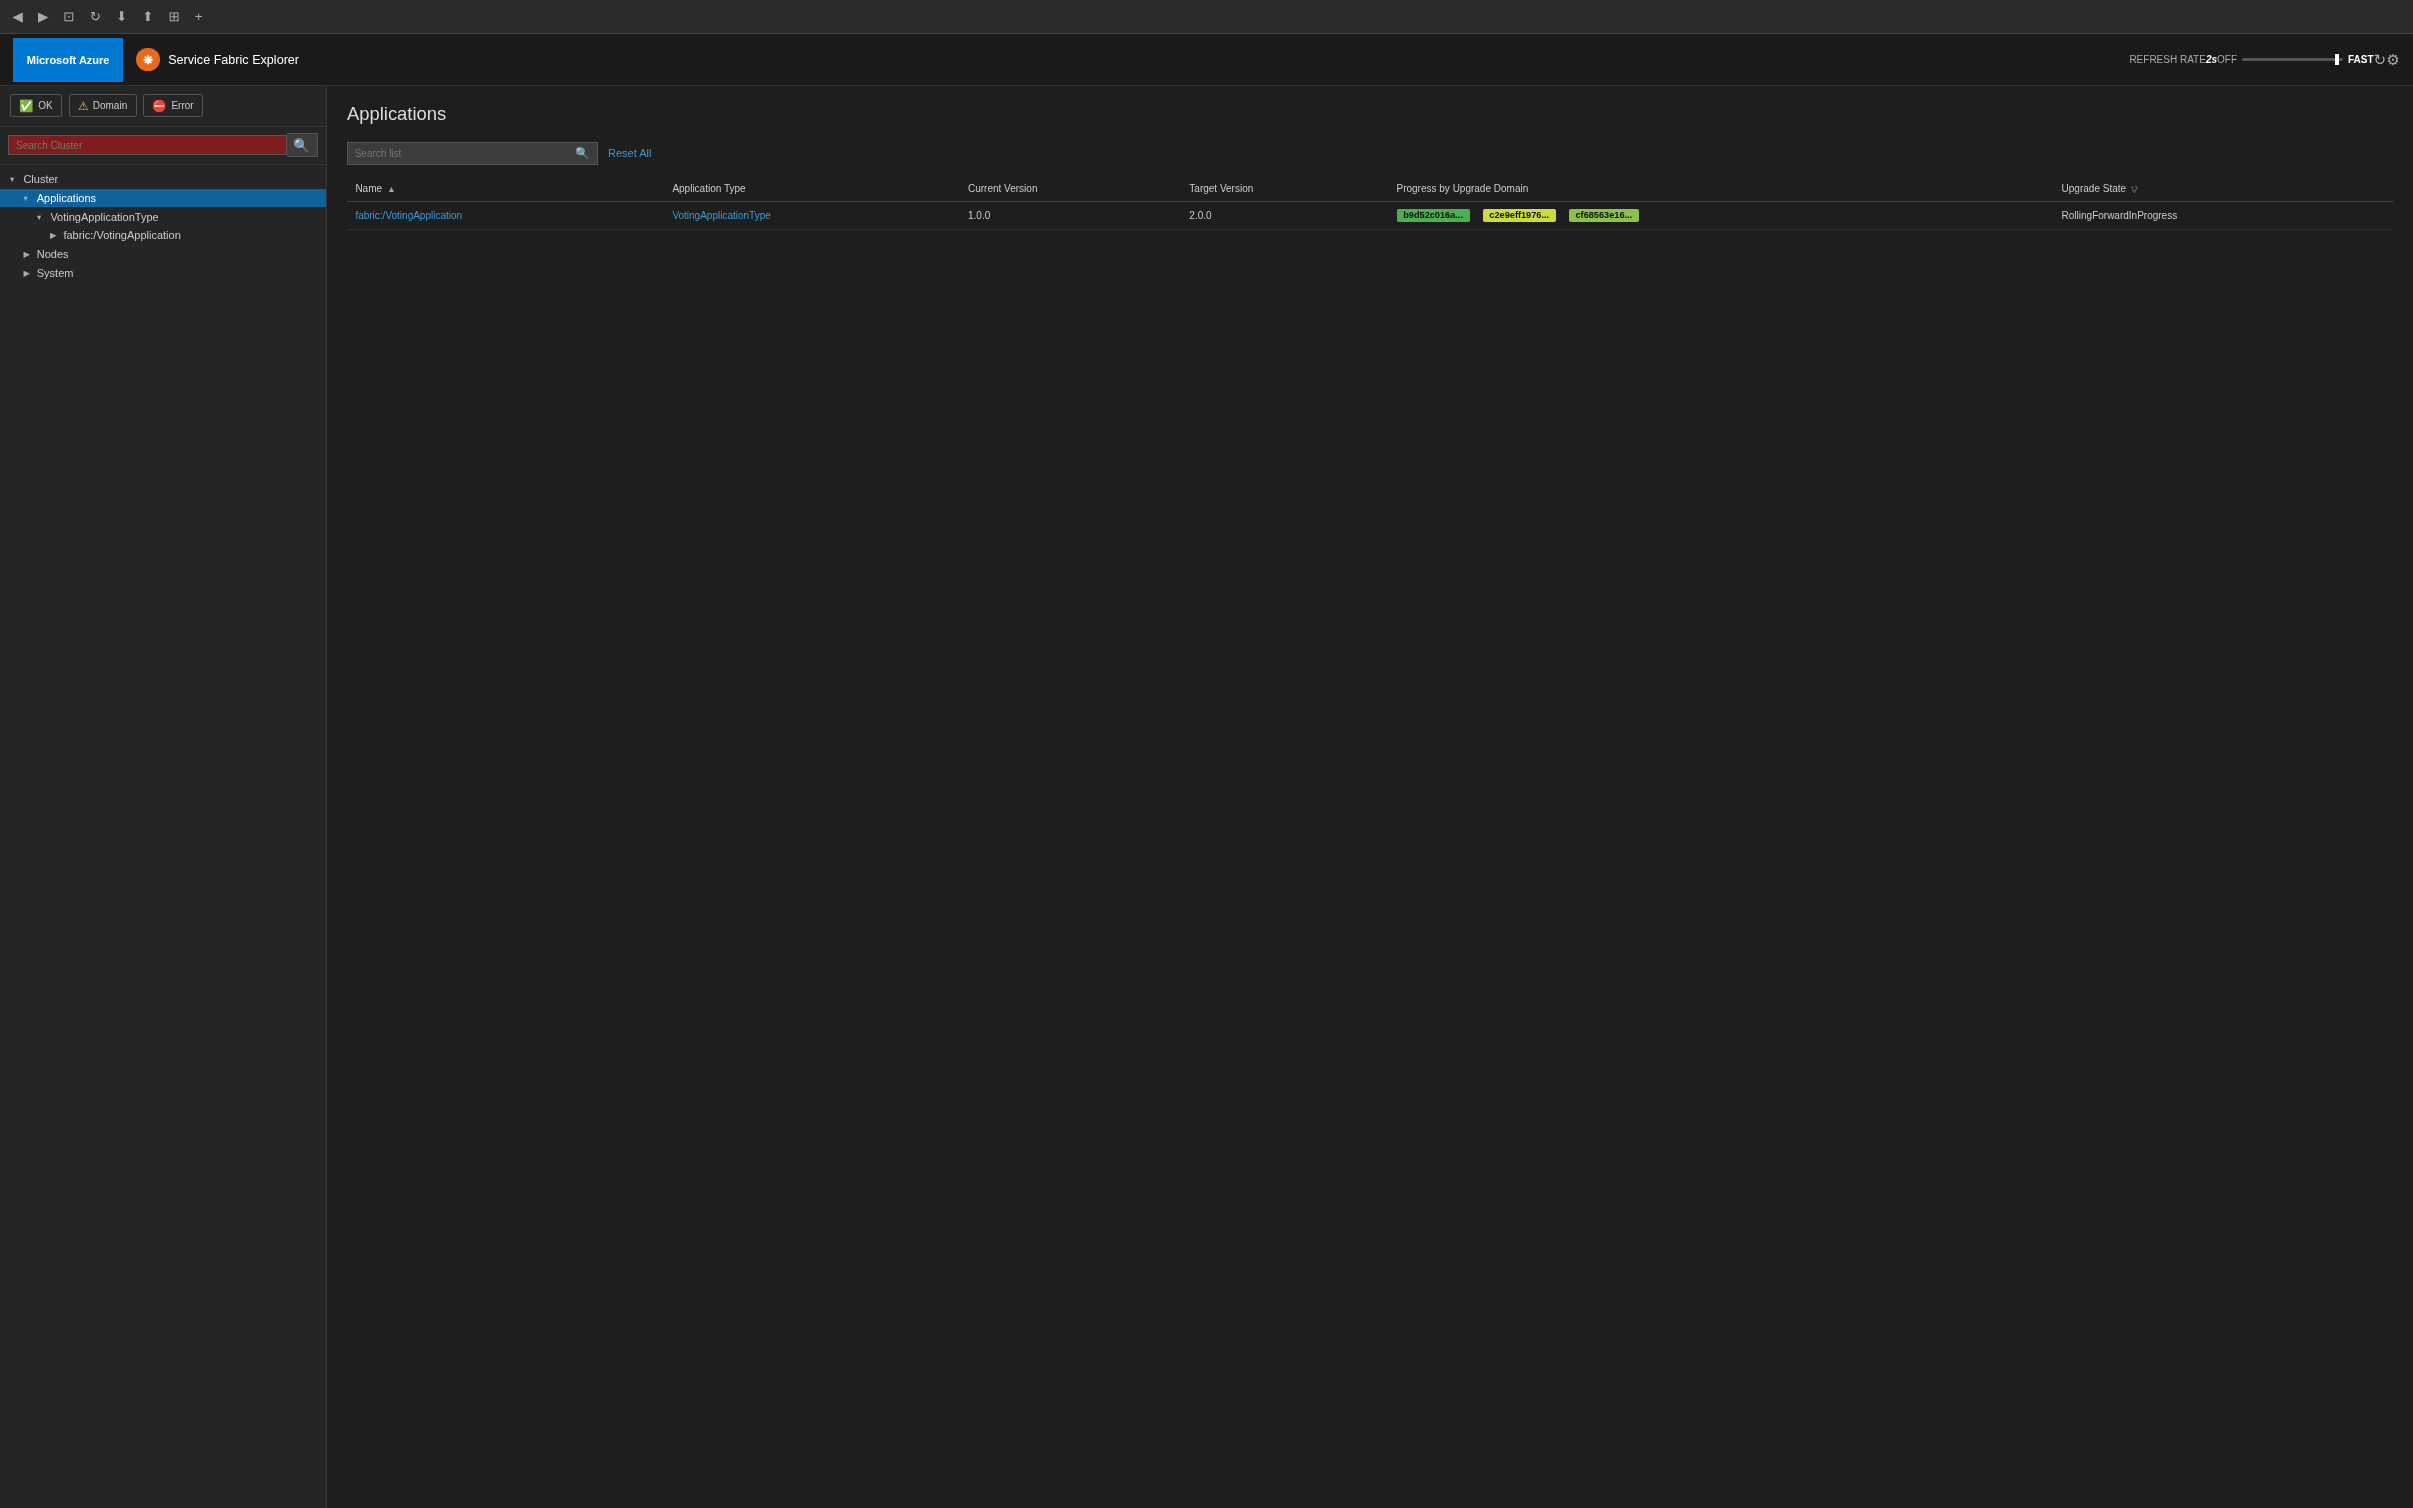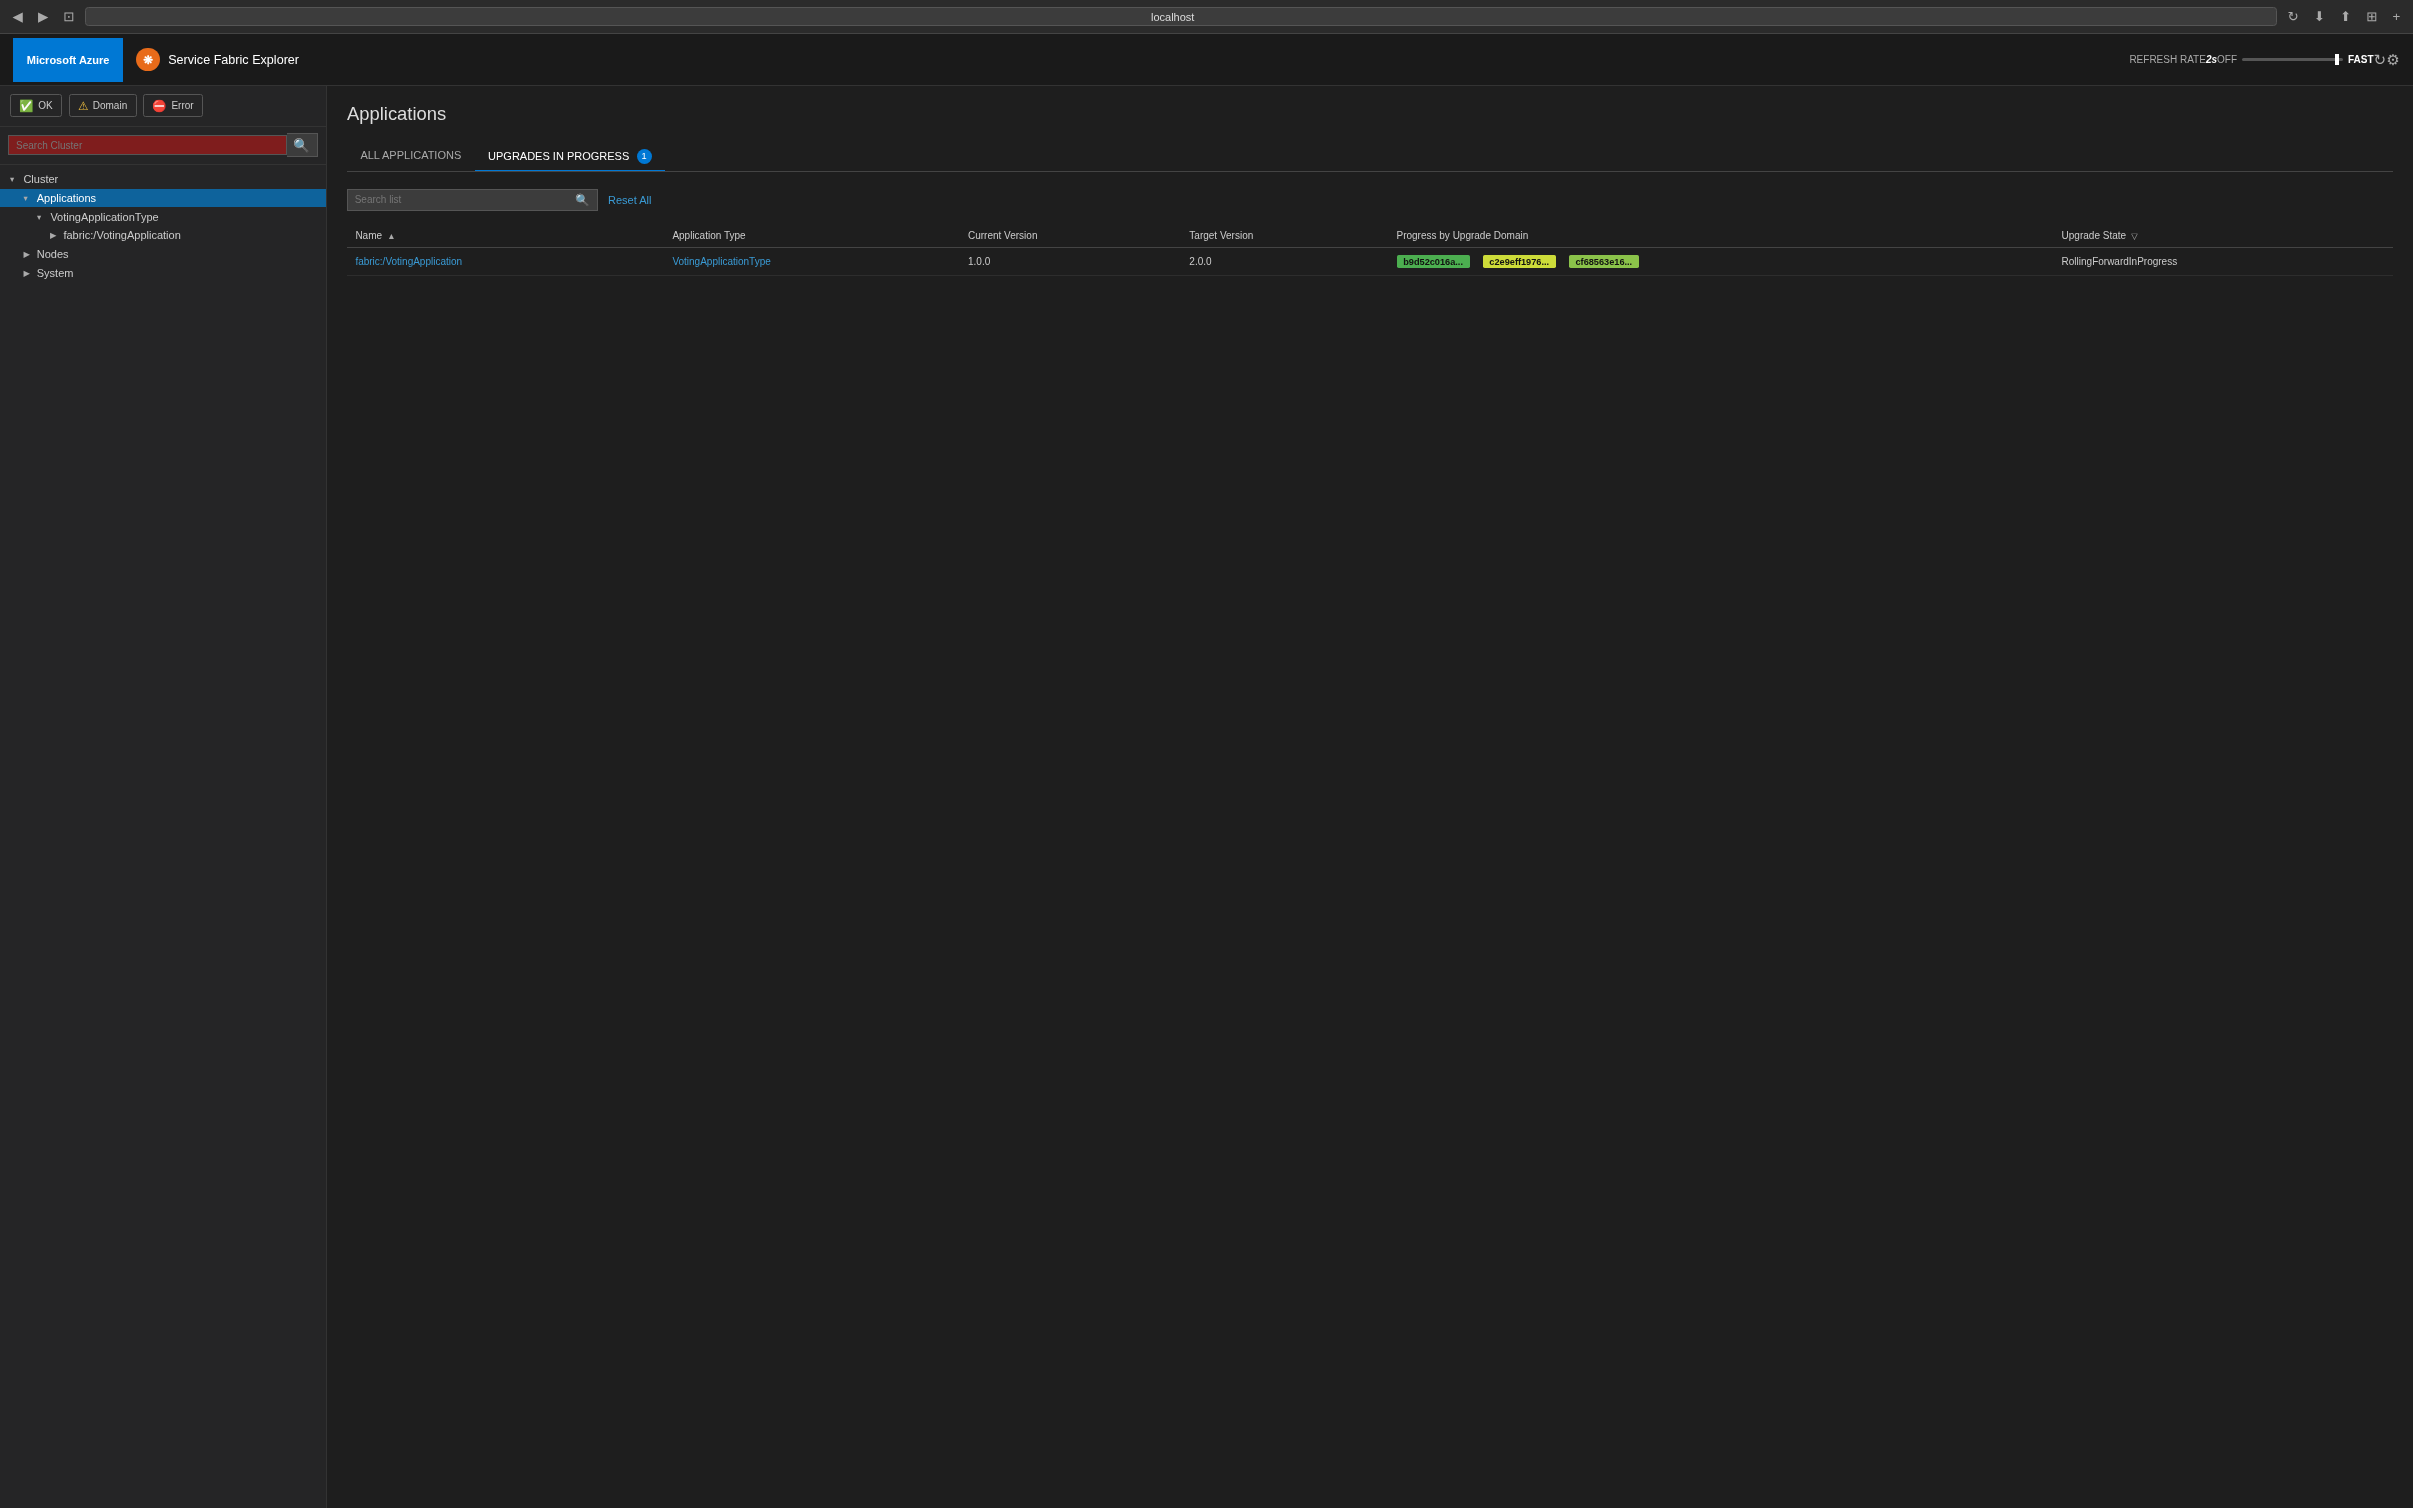--- a/index.html
+++ b/index.html
@@ -312,21 +312,20 @@
     .ud-yellow { background: #cddc39; }
     .ud-light-green { background: #8bc34a; text-align: center; }
   </style>
 </head>
 <body>
 
 <div class="browser-chrome">
   <button class="browser-nav-btn">◀</button>
   <button class="browser-nav-btn">▶</button>
   <button class="browser-nav-btn">⊡</button>
-  <input class="browser-url-bar" type="text" value="localhost" style="">
   <button class="browser-action-btn">↻</button>
   <button class="browser-action-btn">⬇</button>
   <button class="browser-action-btn">⬆</button>
   <button class="browser-action-btn">⊞</button>
   <button class="browser-action-btn">+</button>
 </div>
 
 <div class="app-topbar">
   <div class="azure-brand">Microsoft Azure</div>
   <div class="app-title-area">
@@ -399,27 +398,20 @@
         <span class="indent" style="width:13.4px"></span>
         <span class="caret">▶</span>
         <span>System</span>
       </div>
     </div>
   </div>
 
   <div class="main-content">
     <h1 class="page-title">Applications</h1>
 
-    <div class="tabs-row">
-      <div class="tab-item">ALL APPLICATIONS</div>
-      <div class="tab-item active">
-        <span>UPGRADES IN PROGRESS</span>
-        <span class="tab-badge">1</span>
-      </div>
-    </div>
 
     <div class="search-filter-row">
       <div class="search-list-wrap">
         <input class="search-list-input" type="text" placeholder="Search list" style="">
         <span class="search-list-icon">🔍</span>
       </div>
       <button class="reset-all-btn">Reset All</button>
     </div>
 
     <table class="data-table">

